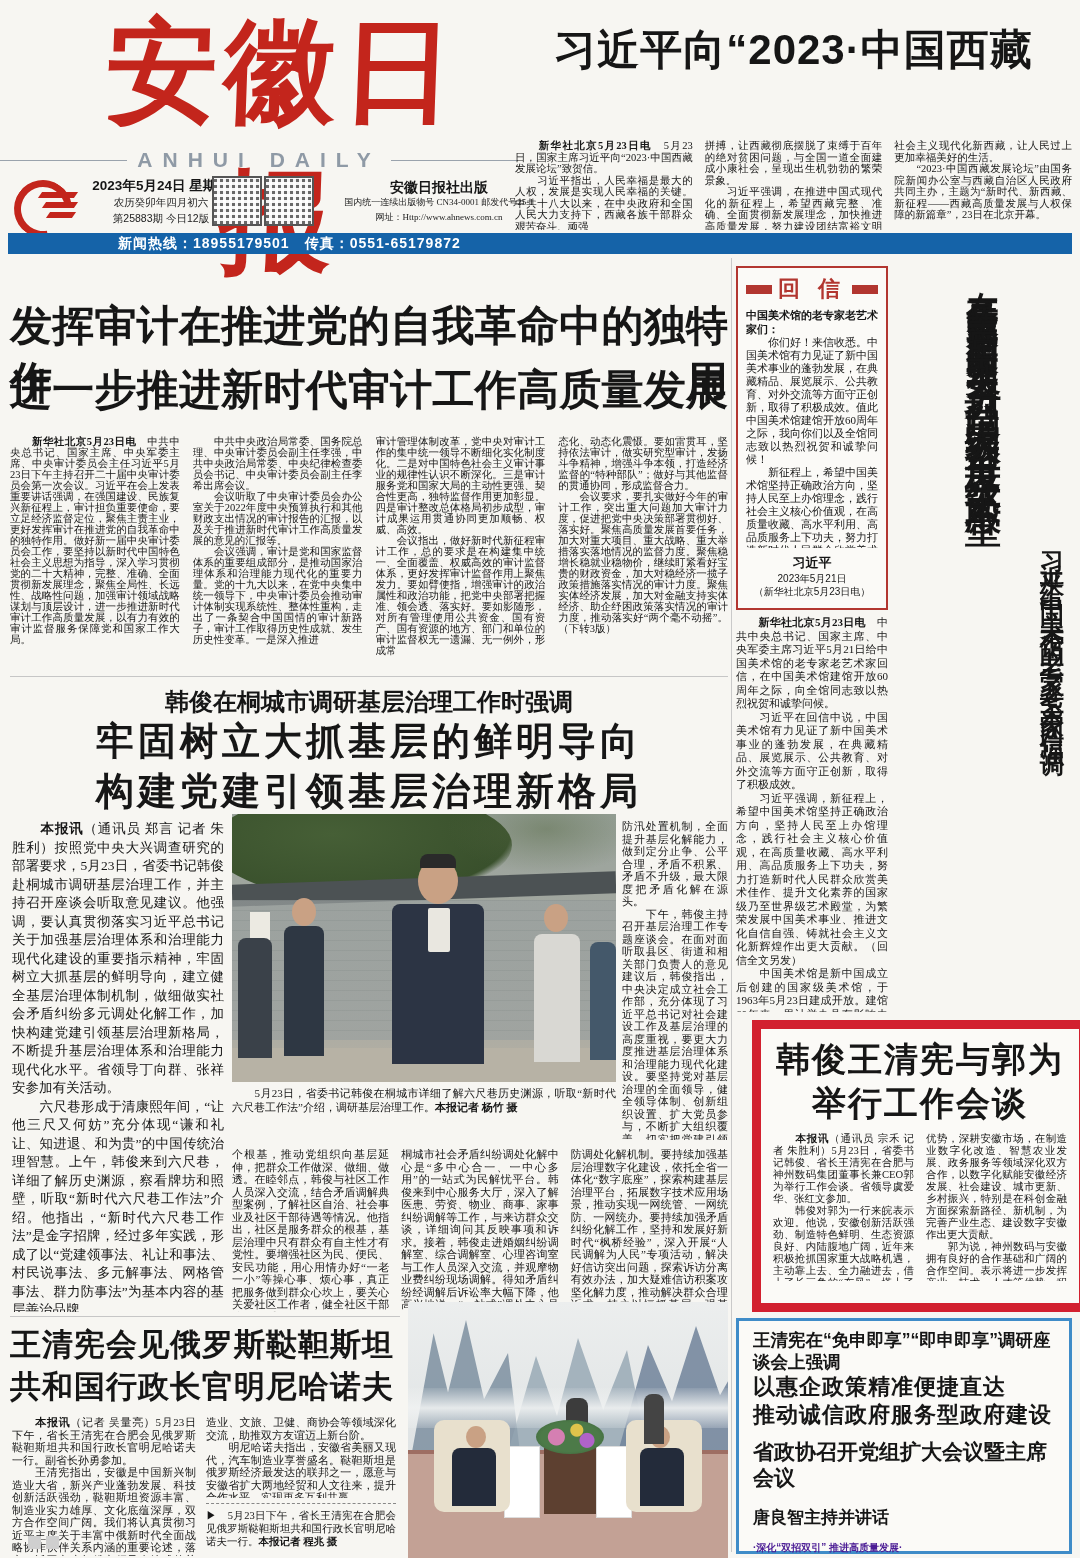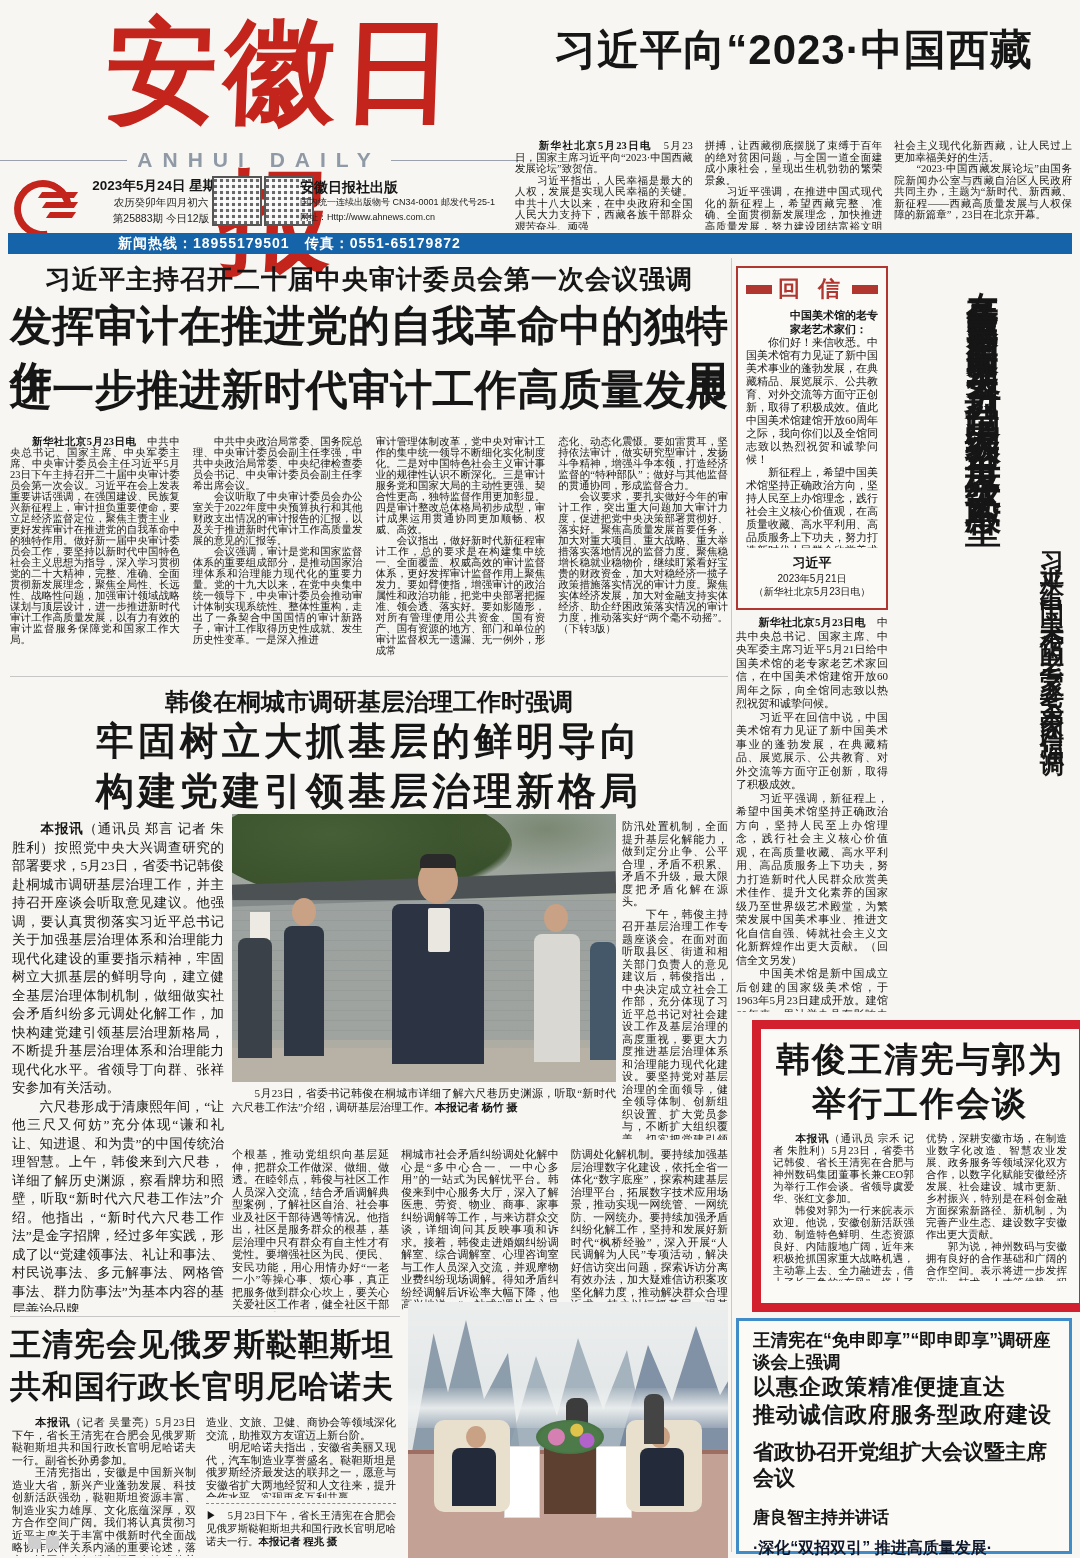--- a/index.html
+++ b/index.html
@@ -19,21 +19,21 @@
   .logo{left:14px;top:178px;width:64px;height:52px;}
   .logo .c{position:absolute;left:0;top:2px;width:44px;height:44px;border-radius:50%;
     border:7px solid #c3251c;border-right-color:transparent;transform:rotate(35deg);}
   .logo .b{position:absolute;height:6px;background:#c3251c;transform:skewX(-35deg);}
   .dateblk{left:86px;top:178px;width:150px;text-align:center;line-height:16px;}
   .dateblk .d1{font-size:13.5px;font-weight:bold;}
   .dateblk .d2,.dateblk .d3{font-size:10.5px;color:#222;}
   .qr{top:176px;width:46px;height:46px;border:2px solid #555;background:
      repeating-linear-gradient(0deg,#3b3b3b 0 3px,#f2f2f2 3px 6px),
      repeating-linear-gradient(90deg,#3b3b3b 0 3px,#f2f2f2 3px 6px);background-blend-mode:screen;}
-  .pubblk{left:300px;top:180px;width:262px;text-align:left;line-height:15px;}
+  .pubblk{left:308px;top:180px;width:262px;text-align:center;line-height:15px;font-family:Liberation Serif, serif;}
   .pubblk .p1{font-size:14px;font-weight:bold;}
   .pubblk .p2,.pubblk .p3{font-size:9px;color:#222;}
   .hotline{left:8px;top:233px;width:1064px;height:21px;background:#1563a8;color:#fff;
     font-size:14px;font-weight:bold;line-height:21px;padding-left:110px;box-sizing:border-box;letter-spacing:1px;}
   
   .tibet-h1{left:515px;top:22px;width:557px;font-size:42px;font-weight:bold;text-align:center;letter-spacing:1px;}
   .tibet-h2{left:515px;top:80px;width:557px;font-size:42px;font-weight:bold;text-align:justify;}
   .tibet-h2:after{content:"";display:inline-block;width:100%;}
   .tibet-body{left:515px;top:140px;width:557px;height:90px;display:flex;gap:12px;overflow:hidden;}
   .tibet-body .col{flex:1;font-family:"Liberation Serif",serif;font-size:10.5px;line-height:11.5px;overflow:hidden;}
@@ -45,21 +45,21 @@
   .audit-body{left:10px;top:436px;width:718px;height:234px;display:flex;gap:13px;overflow:hidden;}
   .audit-body .col{flex:1;font-family:"Liberation Serif",serif;font-size:10.5px;line-height:11px;overflow:hidden;}
   .hr1{left:10px;top:676px;width:718px;height:1px;background:#c6c6c6;}
   .vrule{left:731px;top:258px;width:1px;height:1294px;background:#c9c9c9;}
   
   .replybox{left:736px;top:266px;width:152px;height:344px;border:2px solid #b23630;background:#fbfaf7;
     box-sizing:border-box;padding:6px 8px;}
   .replybox .hd{display:flex;align-items:center;gap:6px;margin-bottom:4px;}
   .replybox .bar{flex:1;height:9px;background:#b23630;}
   .replybox .tt{font-size:22px;font-weight:bold;color:#b23630;letter-spacing:6px;white-space:nowrap;}
-  .replybox .sal{font-size:11px;font-weight:bold;line-height:14px;margin-left:44px;}
+  .replybox .sal{font-size:11px;font-weight:bold;line-height:14px;}
   .replybox .bd{font-family:"Liberation Serif",serif;font-size:11px;line-height:13px;height:212px;overflow:hidden;}
   .replybox .sig{font-size:13px;font-weight:bold;text-align:center;margin-top:6px;}
   .replybox .sd,.replybox .wn{font-size:10px;text-align:center;line-height:13px;}
   .replyart{left:736px;top:616px;width:152px;height:396px;font-family:"Liberation Serif",serif;
     font-size:11px;line-height:13.5px;overflow:hidden;}
   
   .vheads{left:892px;top:266px;width:120px;height:744px;writing-mode:vertical-rl;display:flex;}
   .vheads .v1{font-size:32px;font-weight:bold;letter-spacing:4px;line-height:58px;}
   .vheads .v2{font-size:36px;font-weight:bold;letter-spacing:9px;line-height:58px;}
   .vkicker{left:1016px;top:268px;width:52px;height:742px;writing-mode:vertical-rl;
@@ -96,21 +96,21 @@
   .redbox .h{font-size:34px;font-weight:bold;text-align:center;line-height:44px;letter-spacing:2px;}
   .redbox .body{display:flex;gap:12px;height:148px;margin-top:8px;overflow:hidden;}
   .redbox .col{flex:1;font-family:"Liberation Serif",serif;font-size:10.5px;line-height:12px;overflow:hidden;}
   
   .bluebox{left:736px;top:1318px;width:336px;height:236px;border:3px solid #3f8cc8;background:#fbfaf7;
      box-sizing:border-box;padding:8px 14px;}
   .bluebox .k1{font-size:17.5px;font-weight:bold;line-height:22px;}
   .bluebox .t1{font-size:22px;font-weight:bold;line-height:28px;letter-spacing:1px;}
   .bluebox .h2a{font-size:21px;font-weight:bold;margin-top:10px;line-height:26px;}
   .bluebox .h2s{font-family:"Liberation Serif",serif;font-size:17px;font-weight:bold;line-height:22px;margin-top:16px;}
-  .bluebox .k3{color:#0f172a;font-size:16px;font-weight:bold;margin-top:9px;line-height:19px;}
+  .bluebox .k3{color:#4c1d95;font-size:10px;font-weight:bold;margin-top:9px;line-height:19px;}
   .bluebox .h3{font-size:22px;font-weight:bold;line-height:28px;}
   
   .hr2{left:10px;top:1316px;width:390px;height:1px;background:#c6c6c6;}
   .tat-h{left:10px;top:1324px;width:390px;font-size:31px;font-weight:bold;line-height:42px;letter-spacing:1px;}
   .tat-c1{left:12px;top:1416px;width:184px;height:140px;font-family:"Liberation Serif",serif;
      font-size:11px;line-height:12.5px;overflow:hidden;}
   .tat-c2{left:206px;top:1416px;width:190px;height:140px;font-family:"Liberation Serif",serif;
      font-size:11px;line-height:12.5px;overflow:hidden;}
   .tat-c2 .cap{border-top:1px dashed #888;margin-top:5px;padding-top:5px;font-size:10.5px;line-height:13px;}
   
@@ -172,21 +172,20 @@
   <div class="abs tibet-h1">习近平向“2023·中国西藏</div>
   <div class="abs tibet-body">
     <div class="col just prewrap"><b class="lead">　　新华社北京5月23日电　</b><span>5月23日，国家主席习近平向“2023·中国西藏发展论坛”致贺信。
 　　习近平指出，人民幸福是最大的人权，发展是实现人民幸福的关键。中共十八大以来，在中央政府和全国人民大力支持下，西藏各族干部群众艰苦奋斗、顽强</span></div>
     <div class="col just prewrap">拼搏，让西藏彻底摆脱了束缚于百年的绝对贫困问题，与全国一道全面建成小康社会，呈现出生机勃勃的繁荣景象。
 　　习近平强调，在推进中国式现代化的新征程上，希望西藏完整、准确、全面贯彻新发展理念，加快推进高质量发展，努力建设团结富裕文明和谐美丽的</div>
     <div class="col just prewrap">社会主义现代化新西藏，让人民过上更加幸福美好的生活。
 　　“2023·中国西藏发展论坛”由国务院新闻办公室与西藏自治区人民政府共同主办，主题为“新时代、新西藏、新征程——西藏高质量发展与人权保障的新篇章”，23日在北京开幕。</div>
   </div>
 
-  <div class="abs audit-kicker">习近平主持召开二十届中央审计委员会第一次会议强调</div>
   <div class="abs audit-h1">发挥审计在推进党的自我革命中的独特作用</div>
   <div class="abs audit-h2">进一步推进新时代审计工作高质量发展</div>
   <div class="abs audit-body">
     <div class="col just prewrap"><b class="lead">　　新华社北京5月23日电　</b><span>中共中央总书记、国家主席、中央军委主席、中央审计委员会主任习近平5月23日下午主持召开二十届中央审计委员会第一次会议。习近平在会上发表重要讲话强调，在强国建设、民族复兴新征程上，审计担负重要使命，要立足经济监督定位，聚焦主责主业，更好发挥审计在推进党的自我革命中的独特作用。做好新一届中央审计委员会工作，要坚持以新时代中国特色社会主义思想为指导，深入学习贯彻党的二十大精神，完整、准确、全面贯彻新发展理念，聚焦全局性、长远性、战略性问题，加强审计领域战略谋划与顶层设计，进一步推进新时代审计工作高质量发展，以有力有效的审计监督服务保障党和国家工作大局。</span></div>
     <div class="col just prewrap">　　中共中央政治局常委、国务院总理、中央审计委员会副主任李强，中共中央政治局常委、中央纪律检查委员会书记、中央审计委员会副主任李希出席会议。
 　　会议听取了中央审计委员会办公室关于2022年度中央预算执行和其他财政支出情况的审计报告的汇报，以及关于推进新时代审计工作高质量发展的意见的汇报等。
 　　会议强调，审计是党和国家监督体系的重要组成部分，是推动国家治理体系和治理能力现代化的重要力量。党的十九大以来，在党中央集中统一领导下，中央审计委员会推动审计体制实现系统性、整体性重构，走出了一条契合中国国情的审计新路子，审计工作取得历史性成就、发生历史性变革。一是深入推进</div>
     <div class="col just prewrap">审计管理体制改革，党中央对审计工作的集中统一领导不断细化实化制度化。二是对中国特色社会主义审计事业的规律性认识不断深化。三是审计服务党和国家大局的主动性更强、契合性更高，独特监督作用更加彰显。四是审计整改总体格局初步成型，审计成果运用贯通协同更加顺畅、权威、高效。
 　　会议指出，做好新时代新征程审计工作，总的要求是在构建集中统一、全面覆盖、权威高效的审计监督体系，更好发挥审计监督作用上聚焦发力。要如臂使指，增强审计的政治属性和政治功能，把党中央部署把握准、领会透、落实好。要如影随形，对所有管理使用公共资金、国有资产、国有资源的地方、部门和单位的审计监督权无一遗漏、无一例外，形成常</div>
     <div class="col just prewrap">态化、动态化震慑。要如雷贯耳，坚持依法审计，做实研究型审计，发扬斗争精神，增强斗争本领，打造经济监督的“特种部队”；做好与其他监督的贯通协同，形成监督合力。

